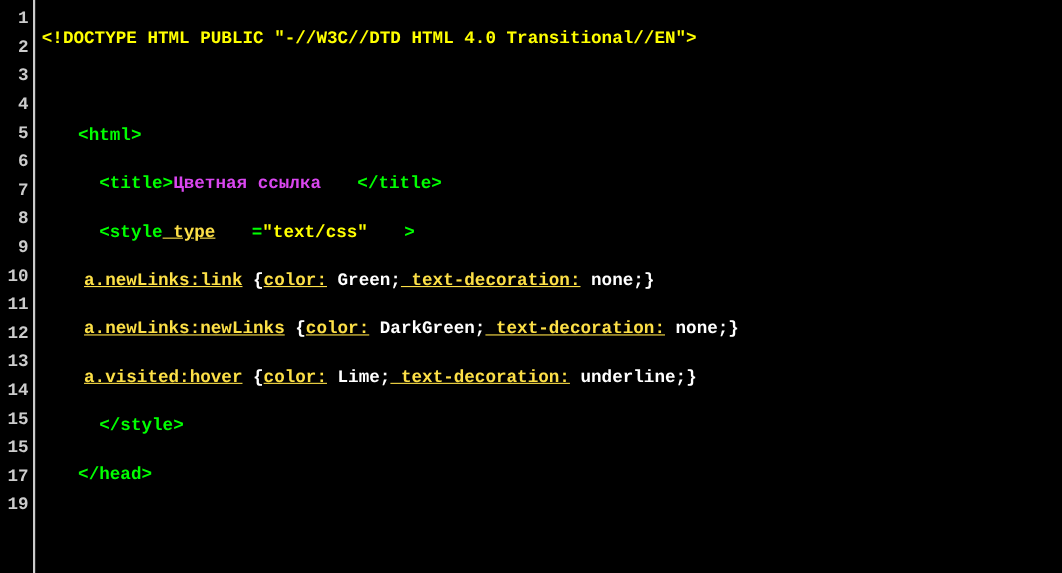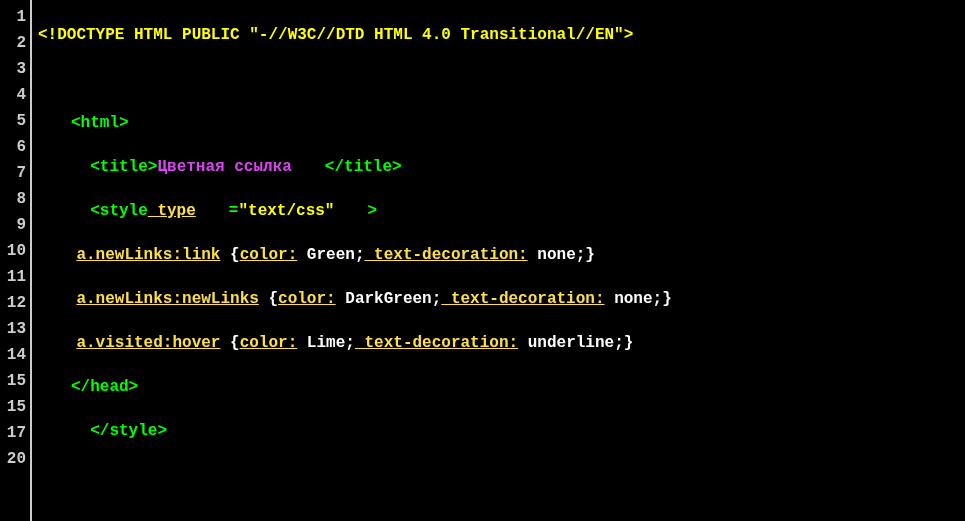--- a/index.html
+++ b/index.html
@@ -61,36 +61,36 @@
   <span class="ln">8</span>
   <span class="ln">9</span>
   <span class="ln">10</span>
   <span class="ln">11</span>
   <span class="ln">12</span>
   <span class="ln">13</span>
   <span class="ln">14</span>
   <span class="ln">15</span>
   <span class="ln">15</span>
   <span class="ln">17</span>
-  <span class="ln">20</span>
+  <span class="ln">19</span>
 </div>
 
 <div class="divider"></div>
 
 <div class="code">
 <div class="line"><span class="doctype">&lt;!</span><span class="doctype">DOCTYPE HTML PUBLIC</span><span> </span><span class="doctype">"-//W3C//DTD HTML 4.0 Transitional//EN"</span><span class="doctype">&gt;</span></div>
 <div class="line"></div>
 <div class="line"><span class="tag">&lt;html&gt;</span></div>
 <div class="line"><span>  </span><span class="tag">&lt;title&gt;</span><span class="txt">Цветная ссылка</span><span class="tag">&lt;/title&gt;</span></div>
 <div class="line"><span>  </span><span class="tag">&lt;style</span><span class="attr"> type</span><span class="tag">=</span><span class="str">"text/css"</span><span class="tag">&gt;</span></div>
 <div class="line"><span>    </span><span class="attr">a.newLinks:link</span><span> </span><span class="val">{</span><span class="attr">color:</span><span class="val"> Green</span><span class="val">;</span><span class="attr"> text-decoration:</span><span class="val"> none</span><span class="val">;</span><span class="val">}</span></div>
 <div class="line"><span>    </span><span class="attr">a.newLinks:newLinks</span><span> </span><span class="val">{</span><span class="attr">color:</span><span class="val"> DarkGreen</span><span class="val">;</span><span class="attr"> text-decoration:</span><span class="val"> none</span><span class="val">;</span><span class="val">}</span></div>
 <div class="line"><span>    </span><span class="attr">a.visited:hover</span><span> </span><span class="val">{</span><span class="attr">color:</span><span class="val"> Lime</span><span class="val">;</span><span class="attr"> text-decoration:</span><span class="val"> underline</span><span class="val">;</span><span class="val">}</span></div>
+<div class="line"><span>  </span><span class="tag">&lt;/style&gt;</span></div>
 <div class="line"><span class="tag">&lt;/head&gt;</span></div>
-<div class="line"><span>  </span><span class="tag">&lt;/style&gt;</span></div>
 <div class="line"></div>
 
 
 
 
 
 
 
 </div>
 

